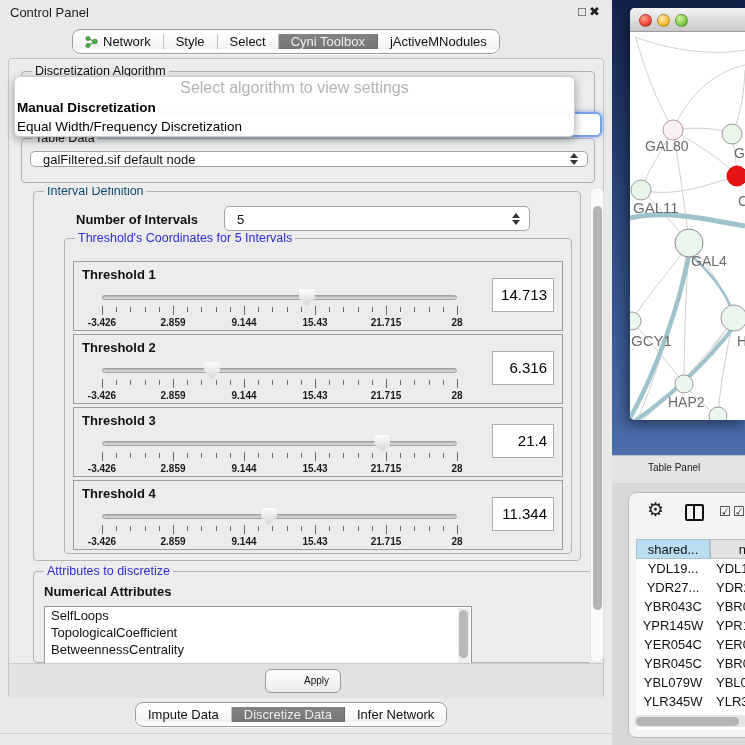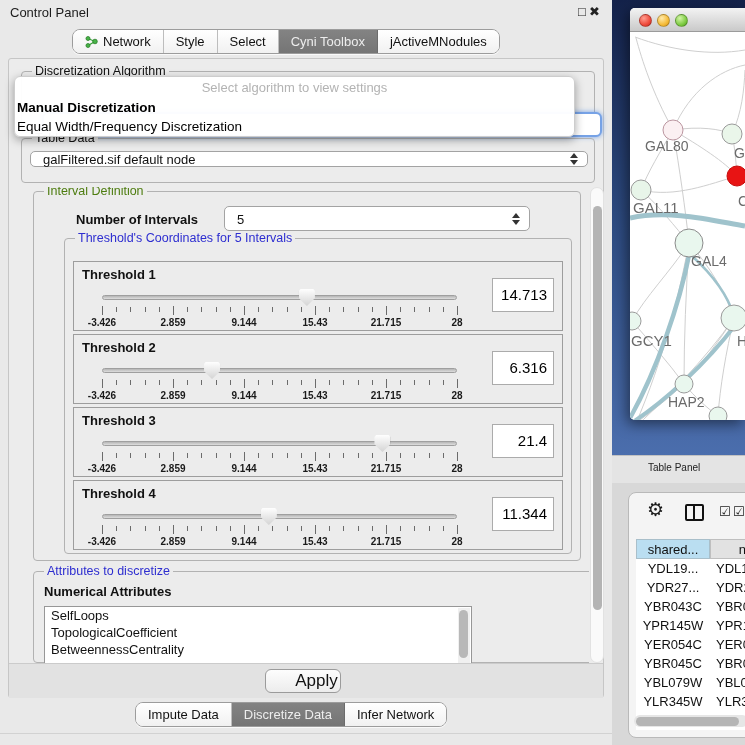--- a/index.html
+++ b/index.html
@@ -10,57 +10,57 @@
 
   
   .control-panel{position:absolute;left:0;top:0;width:612px;height:745px;background:#e9e9e9;}
   .cp-title{position:absolute;left:10px;top:5px;font-size:13px;color:#1c1c1c;}
   .cp-btn{position:absolute;top:4px;font-size:13px;color:#222;cursor:default;}
   .cp-float{left:578px;}
   .cp-close{right:12px;font-weight:bold;}
 
   
   .seg{position:absolute;display:flex;border:1px solid #9c9c9c;border-radius:8px;
-       overflow:hidden;background:#fdfdfd;height:25px;box-shadow:0 1px 0 rgba(255,255,255,.7);}
+       overflow:hidden;background:#fdfdfd;height:25px;box-shadow:0 1px 0 rgba(255,255,255,.7);align-items:center;}
   .seg .tab{display:flex;align-items:center;gap:5px;padding:0 12px;font-size:13px;color:#111;
             background:linear-gradient(#ffffff,#f1f1f1);border-right:1px solid #bdbdbd;white-space:nowrap;}
   .seg .tab:last-child{border-right:none;}
   .seg .tab.active{background:linear-gradient(#838383,#757575);color:#ededed;border-right-color:#6c6c6c;}
   .tabs-top{left:72px;top:29px;}
   .tabs-bottom{left:135px;top:702px;}
   .cp-bottomline{position:absolute;left:0;top:733px;width:612px;border-top:1px solid #d2d2d2;}
 
   
   .inset{position:absolute;left:8px;top:58px;width:596px;height:640px;background:#ececec;
          border:1px solid #c6c6c6;border-radius:3px;}
 
   .group{position:absolute;border:1px solid #b2b2b2;border-radius:4px;}
   .group>.gtitle{position:absolute;top:-8px;left:10px;background:#ececec;padding:0 3px;
                  font-size:12.5px;color:#111;white-space:nowrap;}
-  .gtitle.green{color:#4d7c0f;}
+  .gtitle.green{color:#0c4a6e;}
   .gtitle.blue{color:#2d2dd0;}
 
   
   .algo-group{left:12px;top:12px;width:574px;height:62px;}
   .combo-focus{position:absolute;left:20px;top:40px;width:560px;height:25px;background:#fff;
                border:2px solid #76a2e6;border-radius:6px;box-shadow:0 0 5px rgba(100,150,230,.85);}
 
   
   .combo{position:absolute;background:#fff;border:1px solid #a3a3a3;border-radius:5px;}
   .combo .ctext{position:absolute;left:12px;top:50%;transform:translateY(-50%);font-size:13px;color:#111;white-space:nowrap;}
   .spin{position:absolute;right:9px;top:50%;transform:translateY(-50%);width:9px;height:12px;}
   .spin:before,.spin:after{content:"";position:absolute;left:1px;border-left:4px solid transparent;border-right:4px solid transparent;}
   .spin:before{top:0;border-bottom:5px solid #333;}
   .spin:after{bottom:0;border-top:5px solid #333;}
 
   
   .popup{position:absolute;left:14px;top:76px;width:561px;height:61px;z-index:30;
          background:rgba(255,255,255,.97);border:1px solid #cdcdcd;border-radius:6px;
          box-shadow:0 3px 10px rgba(0,0,0,.35);}
-  .popup .prompt{height:21px;line-height:21px;text-align:center;color:#b3b3b3;font-size:13px;}
+  .popup .prompt{height:21px;line-height:21px;text-align:center;color:#b3b3b3;font-size:16px;}
   .popup .opt{height:19px;line-height:19px;font-size:13.5px;color:#000;padding-left:2px;white-space:nowrap;}
   .popup .opt.bold{font-weight:bold;}
 
   .td-group{left:12px;top:79px;width:574px;height:45px;}
   .td-combo{left:8px;top:12px;width:558px;height:16px;}
 
   
   .scrollwrap{position:absolute;left:14px;top:128px;width:566px;height:476px;overflow:hidden;}
   .interval-group{left:10px;top:4px;width:548px;height:370px;}
   .noi-label{position:absolute;left:42px;top:20px;font-size:13px;font-weight:bold;color:#111;}
@@ -93,21 +93,21 @@
   .list-vscroll .lthumb{position:absolute;left:1px;top:2px;width:9px;height:48px;border-radius:5px;background:#b8b8b8;}
 
   
   .vscroll{position:absolute;left:581px;top:128px;width:14px;height:476px;background:#fafafa;
            border:1px solid #e2e2e2;border-radius:7px;}
   .vscroll .vthumb{position:absolute;left:1.5px;top:18px;width:9px;height:404px;border-radius:5px;background:#b4b4b4;}
 
   .apply-bar{position:absolute;left:0;top:604px;width:594px;height:35px;background:#e2e2e2;border-top:1px solid #cbcbcb;}
   .apply-btn{position:absolute;left:256px;top:5px;width:76px;height:24px;border-radius:6px;
              background:linear-gradient(#fdfdfd,#ececec);border:1px solid #9b9b9b;
-             font-size:17px;color:#111;text-align:center;line-height:22px;padding-left:27px;}
+             font-size:10px;color:#111;text-align:center;line-height:22px;padding-left:27px;}
 
   
   .desktop{position:absolute;left:612px;top:0;width:133px;height:455px;
            background:linear-gradient(180deg,#14224a 0%,#2e4c82 50%,#4b6ead 100%);}
   .mac-window{position:absolute;left:18px;top:8px;width:115px;height:412px;border-radius:5px 0 0 5px;
               box-shadow:-3px 4px 14px rgba(0,0,0,.5);overflow:hidden;background:#fff;}
   .mac-titlebar{position:absolute;left:0;top:0;width:100%;height:24px;
                 background:linear-gradient(#f3f3f3,#c9c9c9);border-bottom:1px solid #9b9b9b;}
   .light{position:absolute;top:5.5px;width:13px;height:13px;border-radius:50%;border:1px solid rgba(0,0,0,.25);}
   .light.red{left:9px;background:radial-gradient(circle at 35% 30%,#ff9d8f,#ef4b3c 60%,#c0281c);}

